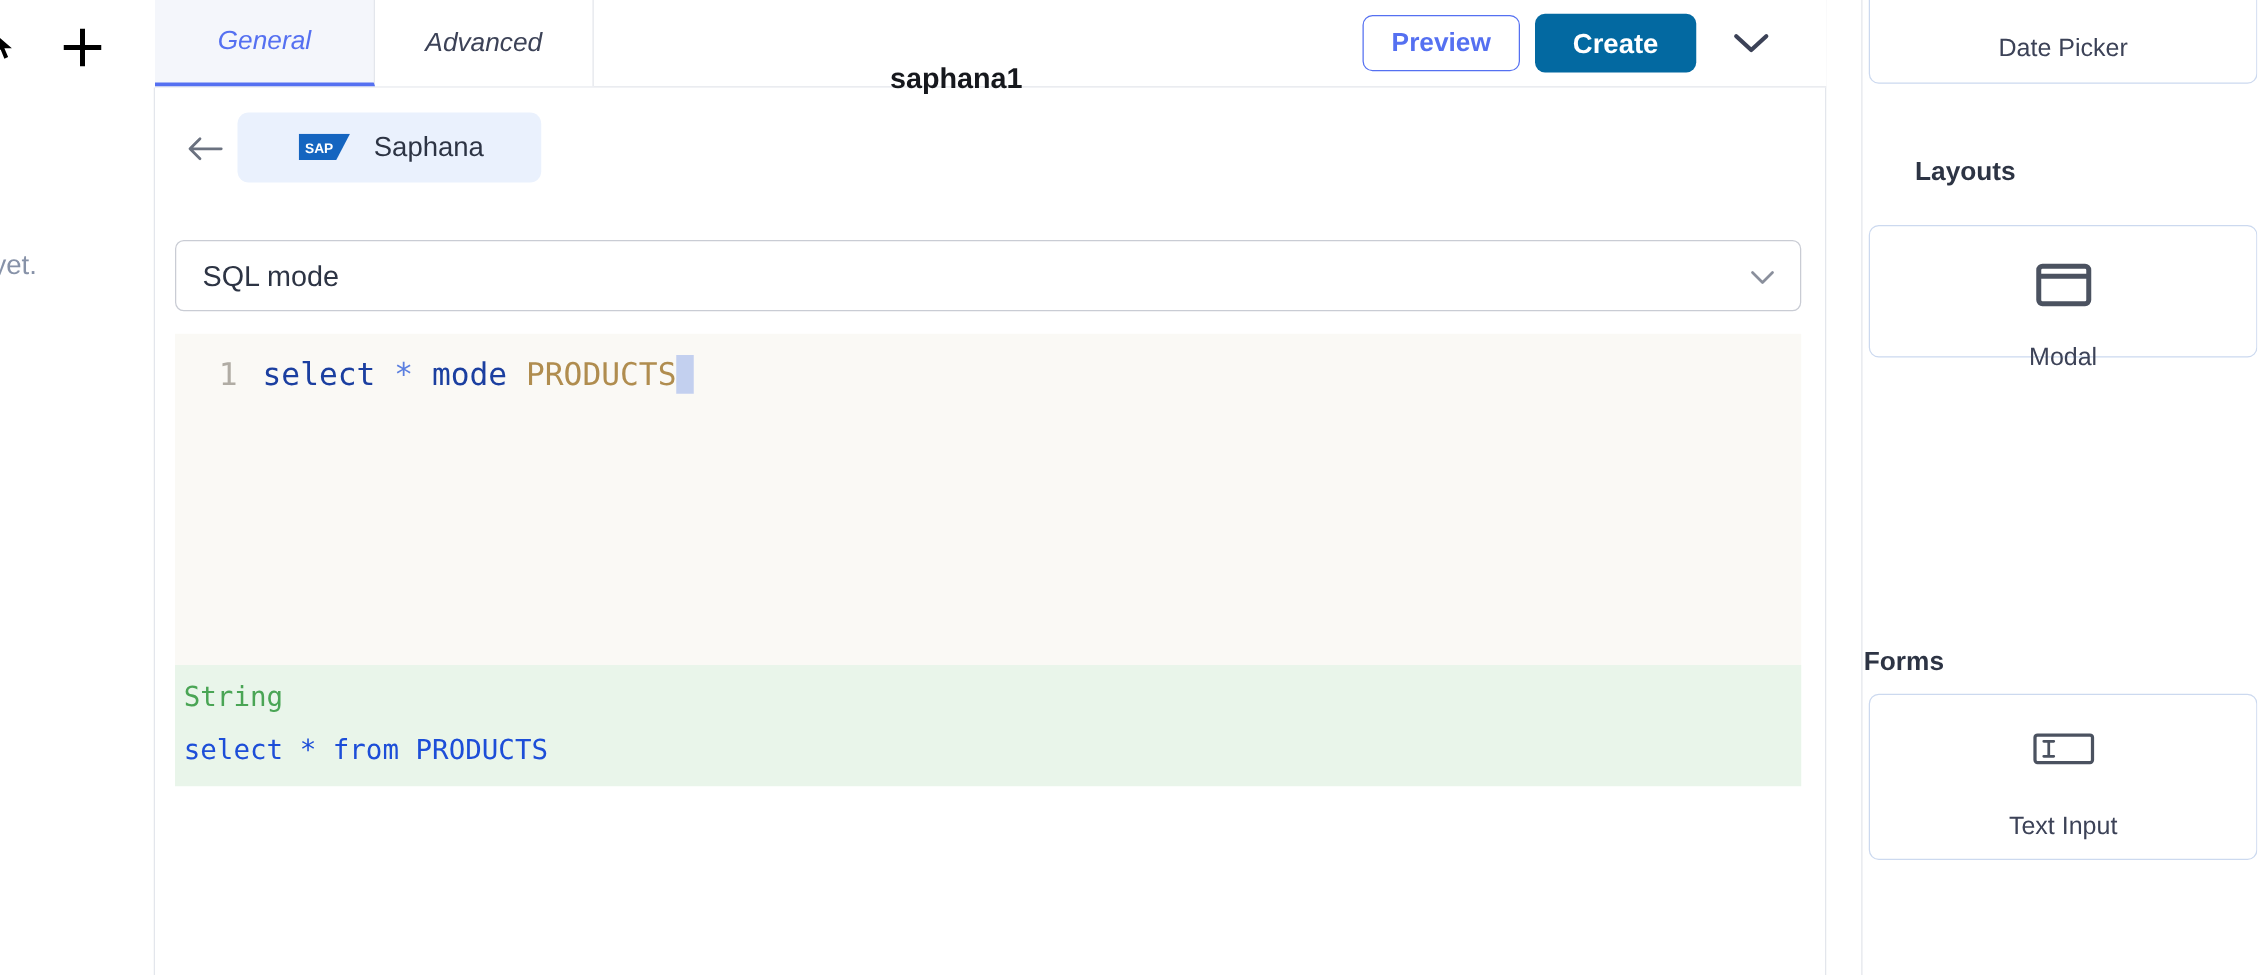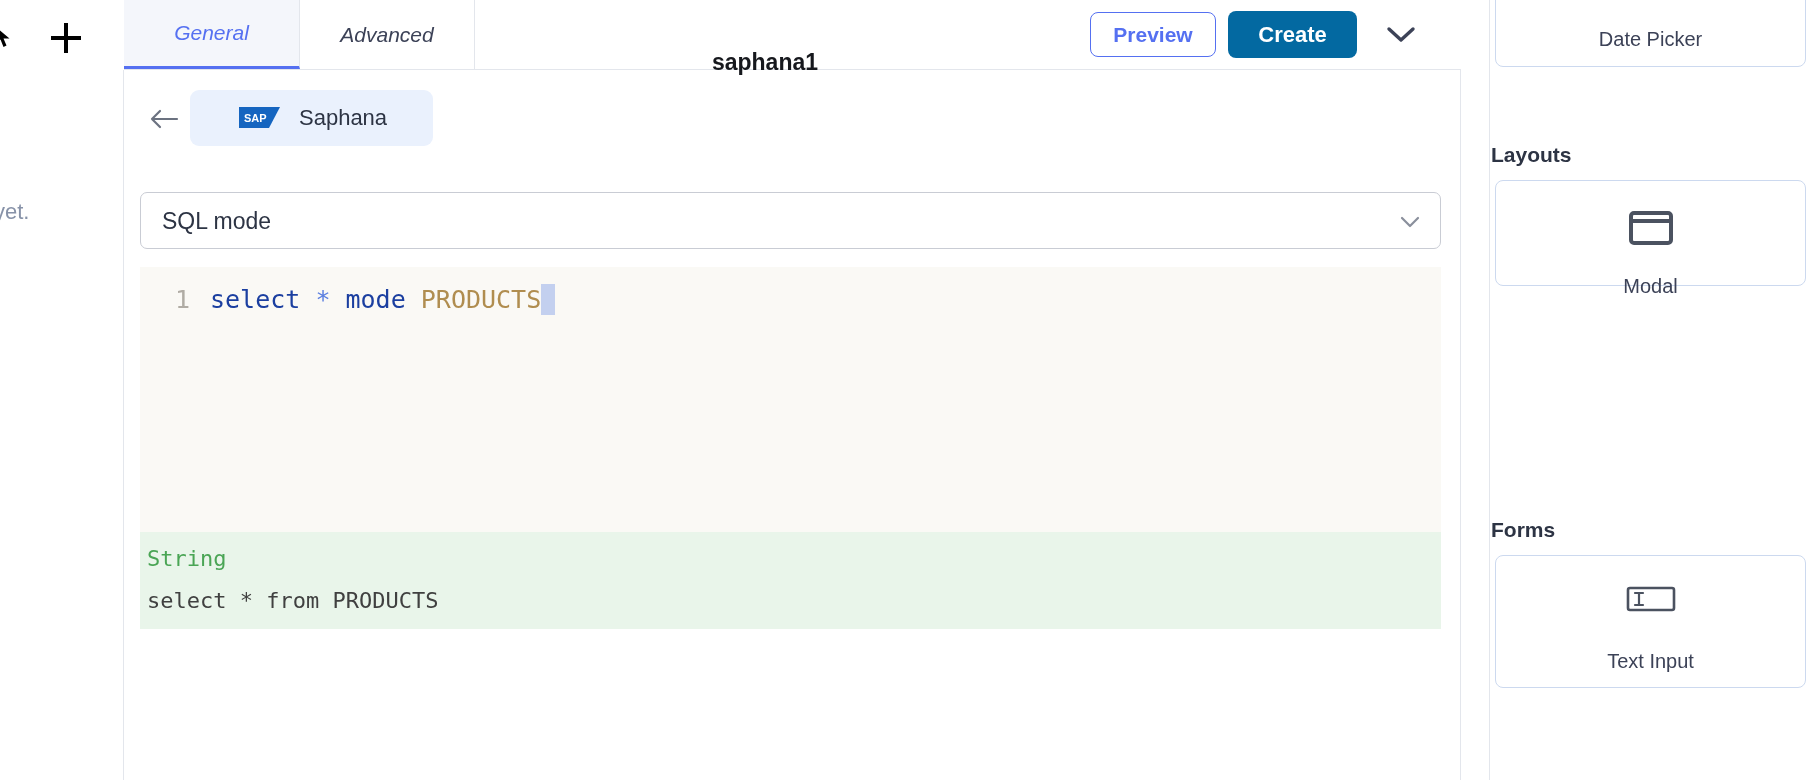--- a/index.html
+++ b/index.html
@@ -241,21 +241,21 @@
     left: 7px; top: 14px;
     font-family: "DejaVu Sans Mono", monospace;
     font-size: 22px;
     color: #4aa555;
   }
   #result-value {
     position: absolute;
     left: 7px; top: 56px;
     font-family: "DejaVu Sans Mono", monospace;
     font-size: 22px;
-    color: #404040;
+    color: #1d4ed8;
   }
 
   
   #gap-column {
     position: absolute;
     left: 1462px; top: 0;
     width: 28px; height: 780px;
     background: #ffffff;
     border-right: 1px solid #e3e6ec;
   }
@@ -296,21 +296,21 @@
     left: 0;
     font-size: 21px;
     font-weight: bold;
     color: #2d3444;
   }
 
   #card-datepicker { top: -66px; height: 133px; }
   #icon-datepicker { top: 26px; }
   #label-datepicker { top: 93px; }
 
-  #heading-layouts { top: 143px; }
+  #heading-layouts { top: 126px; margin-left: 41px; }
 
   #card-modal { top: 180px; height: 106px; }
   #icon-modal { top: 27px; }
   #label-modal { top: 94px; }
 
   #card-listview { top: 343px; height: 133px; }
   #icon-listview { top: 27px; }
   #label-listview { top: 94px; }
 
   #heading-forms { top: 518px; }

